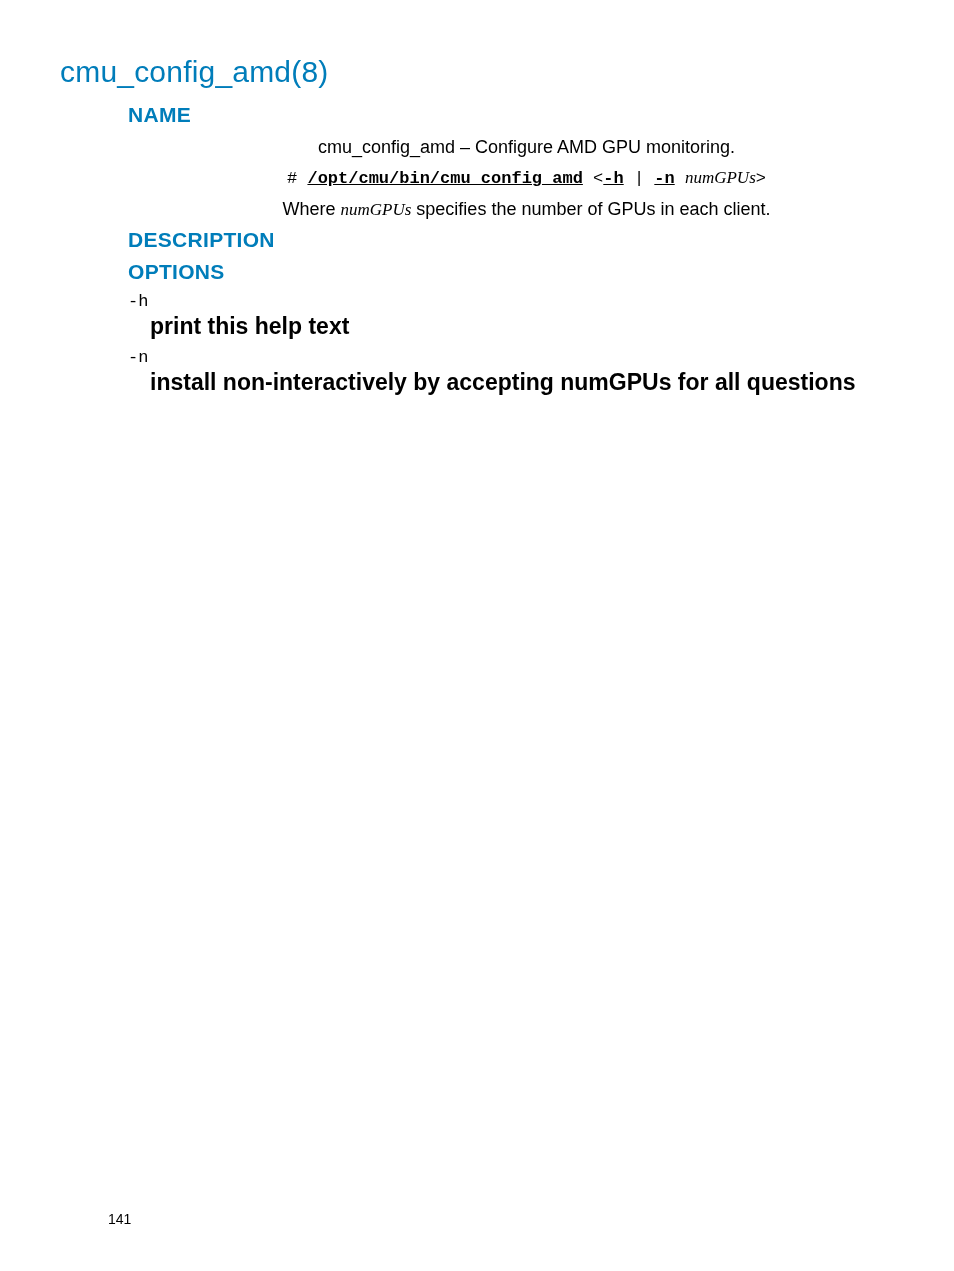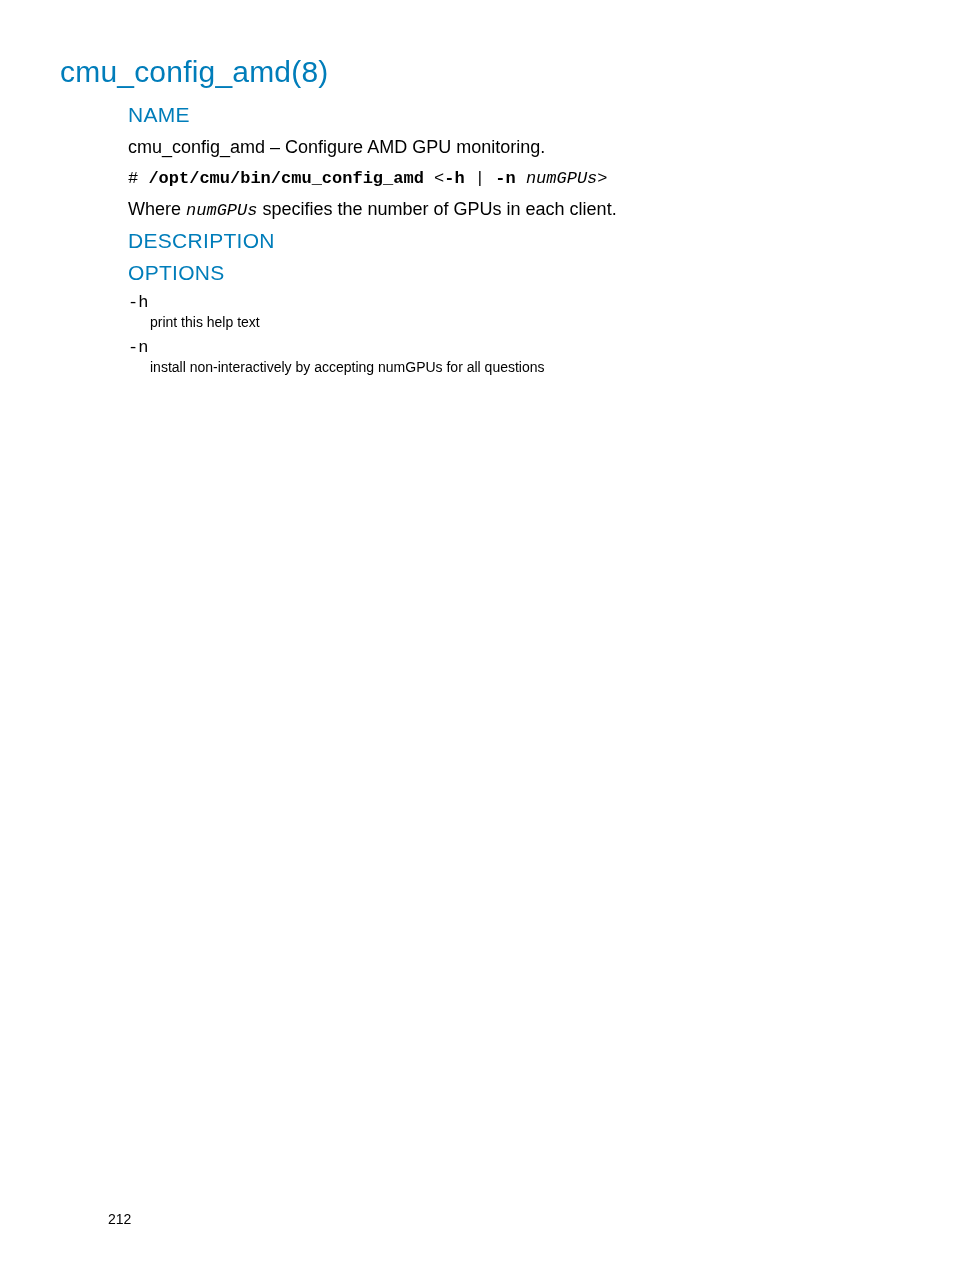--- a/index.html
+++ b/index.html
@@ -25,46 +25,47 @@
     font-size: 30px;
     font-weight: 400;
     margin: 0 0 14px 0;
     letter-spacing: 0.2px;
   }
   .section {
     margin-left: 68px;
   }
   .heading {
     color: #007dba;
-    font-weight: 400;
+    font-weight: 700;
     font-size: 21px;
     margin: 6px 0 8px 0;
     letter-spacing: 0.3px;
   }
   .body {
     font-size: 18px;
     line-height: 1.35;
     margin: 0 0 6px 0;
     font-weight: 300;
+    text-align: center;
   }
   .mono {
     font-family: "Courier New", Courier, monospace;
     font-size: 17px;
   }
-  .bold { font-weight: 700; }
-  .italic { font-style: italic; }
+  .bold { font-weight: 700; text-decoration: underline; }
+  .italic { font-style: italic; font-family: Liberation Serif, serif; }
   .opt-flag {
     font-family: "Courier New", Courier, monospace;
     font-size: 17px;
     margin: 4px 0 2px 0;
   }
   .opt-desc {
-    font-size: 14px;
+    font-size: 23px;
     margin: 0 0 8px 22px;
-    font-weight: 400;
+    font-weight: 700;
   }
   .pagenum {
     position: absolute;
     left: 108px;
     bottom: 44px;
     font-size: 14px;
     font-weight: 400;
     color: #000;
   }
 </style>
@@ -96,14 +97,14 @@
   <div class="section">
     <div class="heading">OPTIONS</div>
 
     <div class="opt-flag">-h</div>
     <div class="opt-desc">print this help text</div>
 
     <div class="opt-flag">-n</div>
     <div class="opt-desc">install non-interactively by accepting numGPUs for all questions</div>
   </div>
 
-  <div class="pagenum">212</div>
+  <div class="pagenum">141</div>
 </div>
 
 </body></html>

